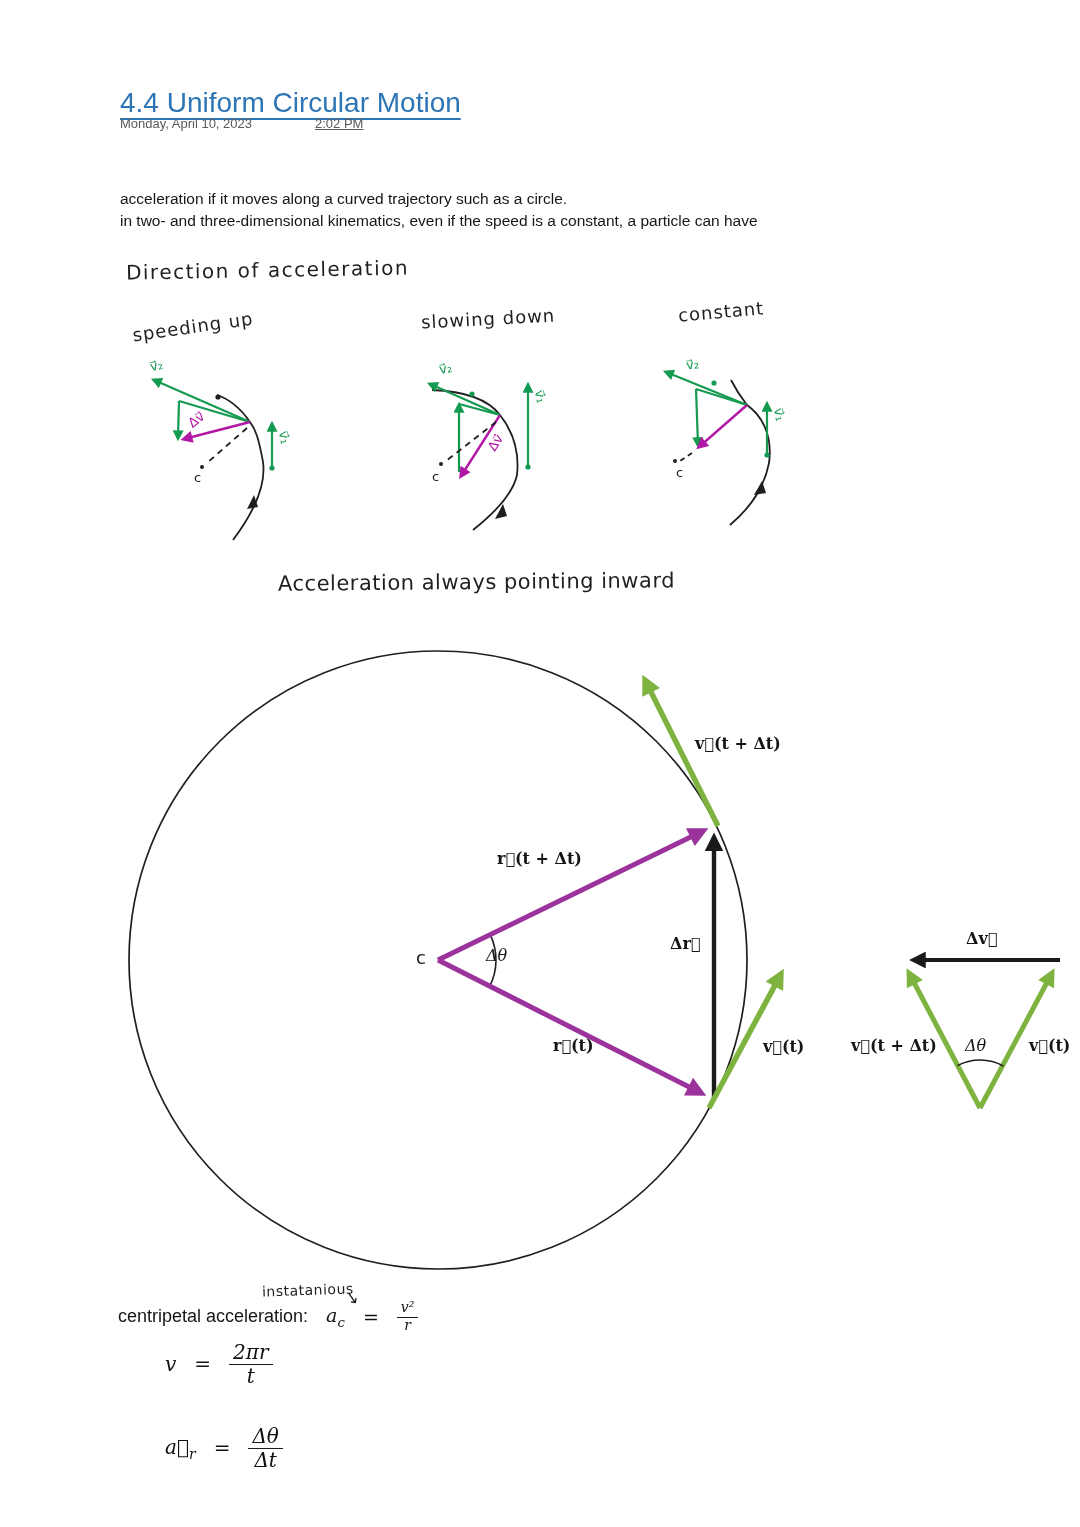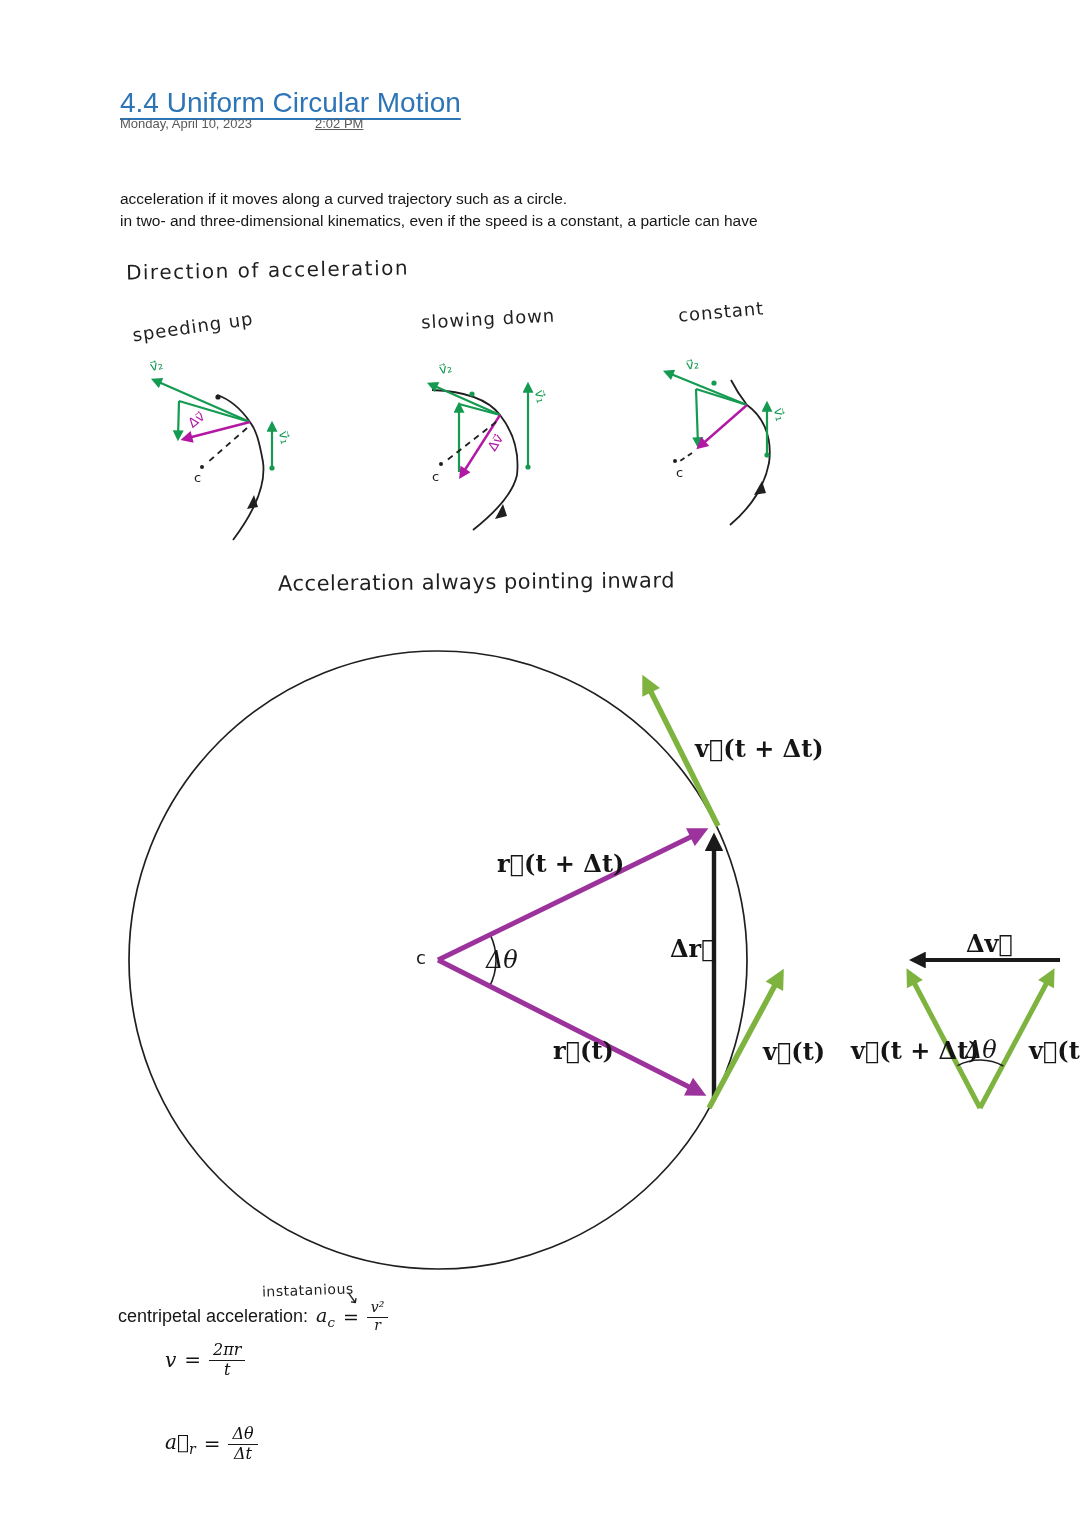--- a/index.html
+++ b/index.html
@@ -16,34 +16,34 @@
   .hw-instant{left:262px;top:1282px;font-size:14px;letter-spacing:0.5px;transform:rotate(-2deg);}
   .hw-instant-arrow{left:345px;top:1287px;font-size:17px;transform:rotate(10deg);}
   .sketch{position:absolute;}
   .sketch svg{position:absolute;left:0;top:0;}
   .sk-title{position:absolute;font-size:18px;letter-spacing:1px;}
   .ink-label{position:absolute;font-family:"DejaVu Sans",sans-serif;font-size:13px;white-space:nowrap;}
   .ink-green{color:#159a51;}
   .ink-magenta{color:#b318a4;}
   .figwrap{position:absolute;}
   .figwrap svg{position:absolute;left:0;top:0;}
-  .figlabel{position:absolute;font-family:"DejaVu Serif",serif;font-size:24px;font-weight:bold;
+  .figlabel{position:absolute;font-family:"DejaVu Serif",serif;font-size:16px;font-weight:bold;
             color:#151515;white-space:nowrap;}
   .figlabel.ang{font-weight:normal;font-style:italic;}
   .figlabel.plainc{font-weight:normal;font-family:"DejaVu Sans",sans-serif;font-size:18px;}
-  .formula{position:absolute;display:flex;align-items:center;gap:8px;color:#111;}
+  .formula{position:absolute;display:flex;align-items:center;gap:18px;color:#111;}
   .f-label{font-size:18px;color:#161616;}
   .mi{font-family:"DejaVu Serif",serif;font-style:italic;}
   .math{font-size:19px;}
   .math-big{font-size:20px;}
   .frac{display:inline-flex;flex-direction:column;align-items:center;line-height:1.12;
         font-family:"DejaVu Serif",serif;font-style:italic;}
   .frac .num{border-bottom:1.5px solid #1a1a1a;padding:0 4px 1px 4px;}
   .frac-sm{font-size:14px;}
-  .frac-lg{font-size:16px;}
+  .frac-lg{font-size:20px;}
   sub{font-size:70%;}
 </style>
 </head>
 <body>
 
 <svg width="0" height="0" style="position:absolute" aria-hidden="true">
   <defs>
     <marker id="ah-p" viewBox="0 0 10 10" refX="7" refY="5" markerWidth="4.2" markerHeight="4" orient="auto">
         <path d="M0 0 L10 5 L0 10 z" fill="#9c339c"></path>
       </marker>

